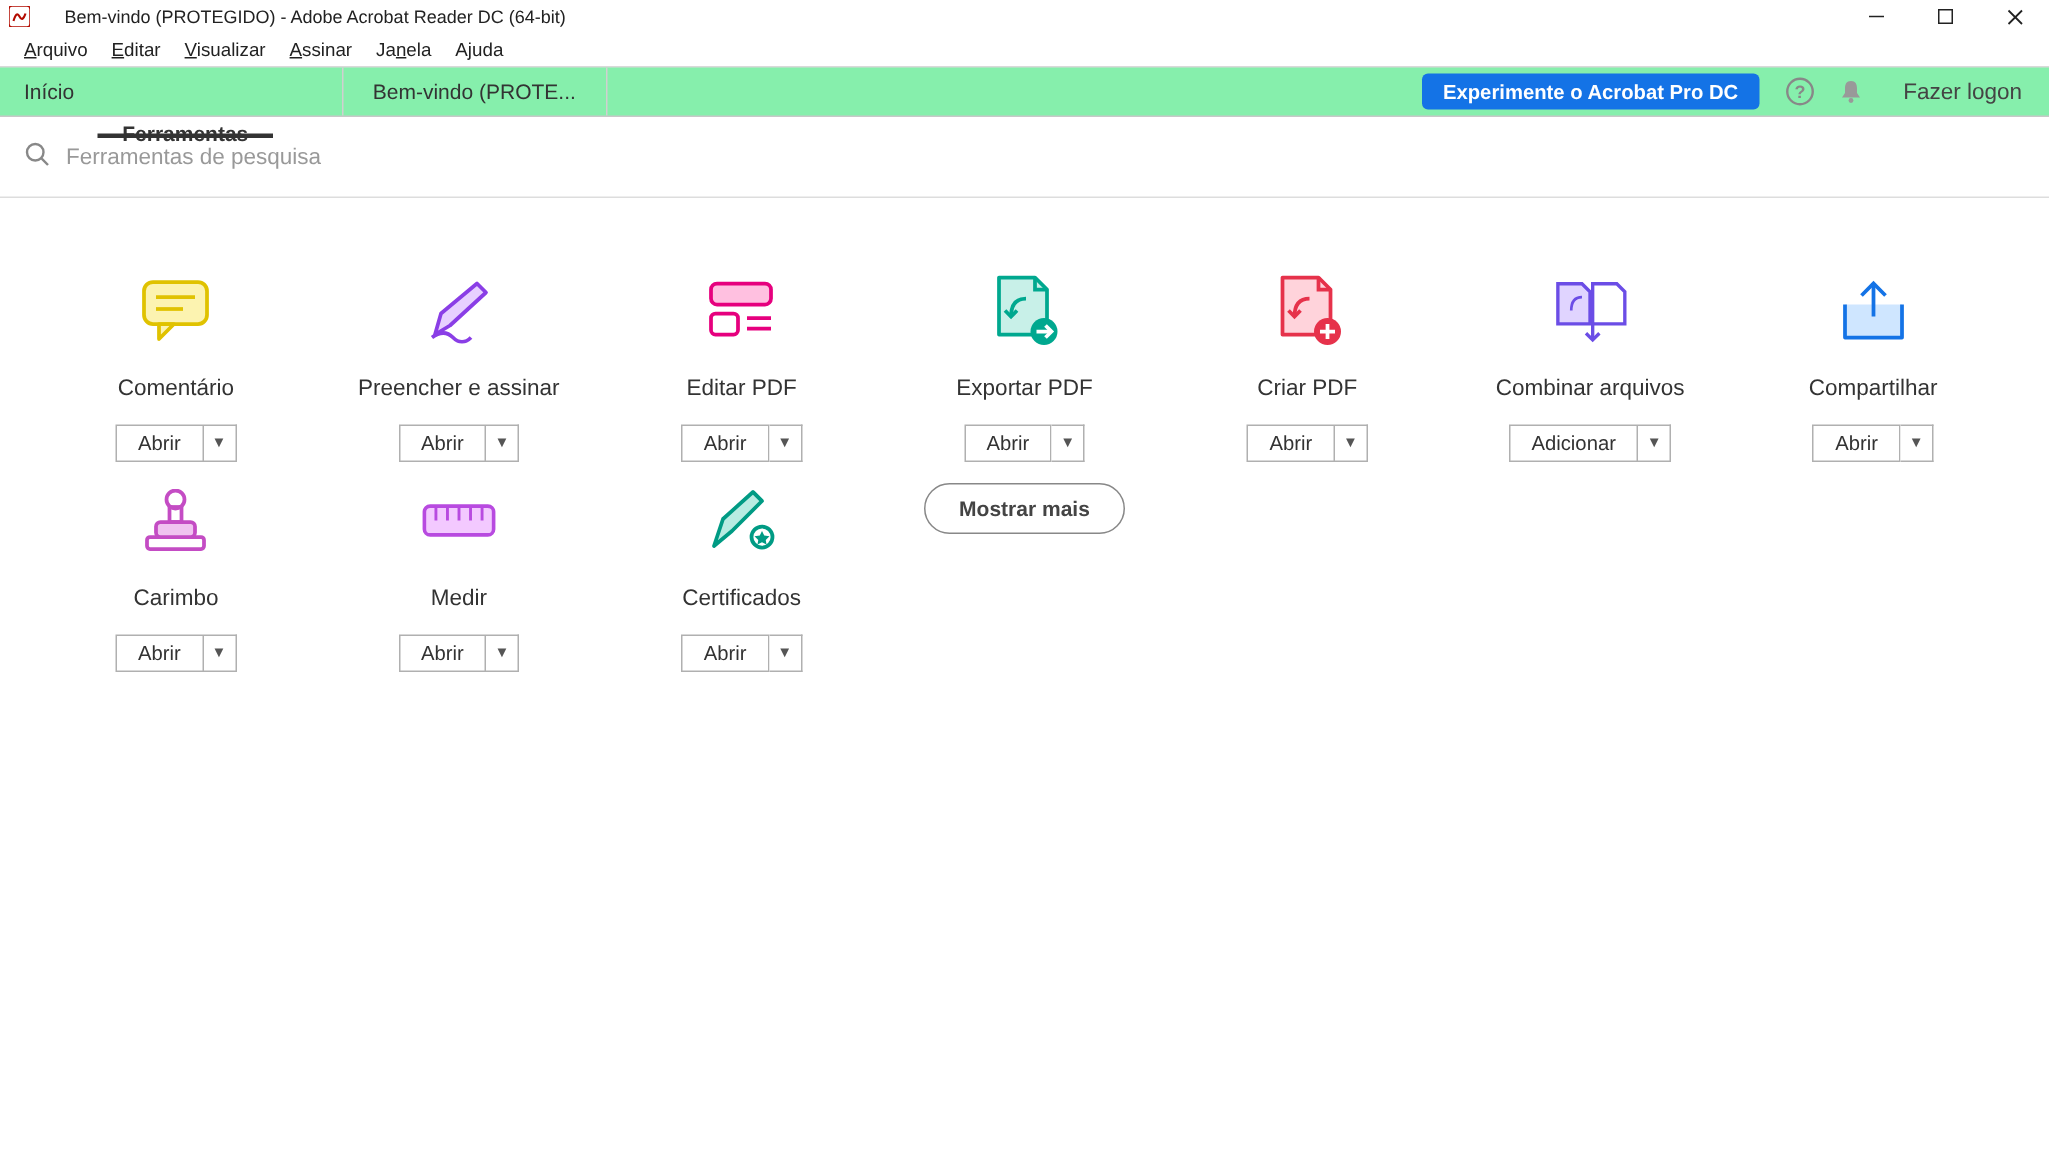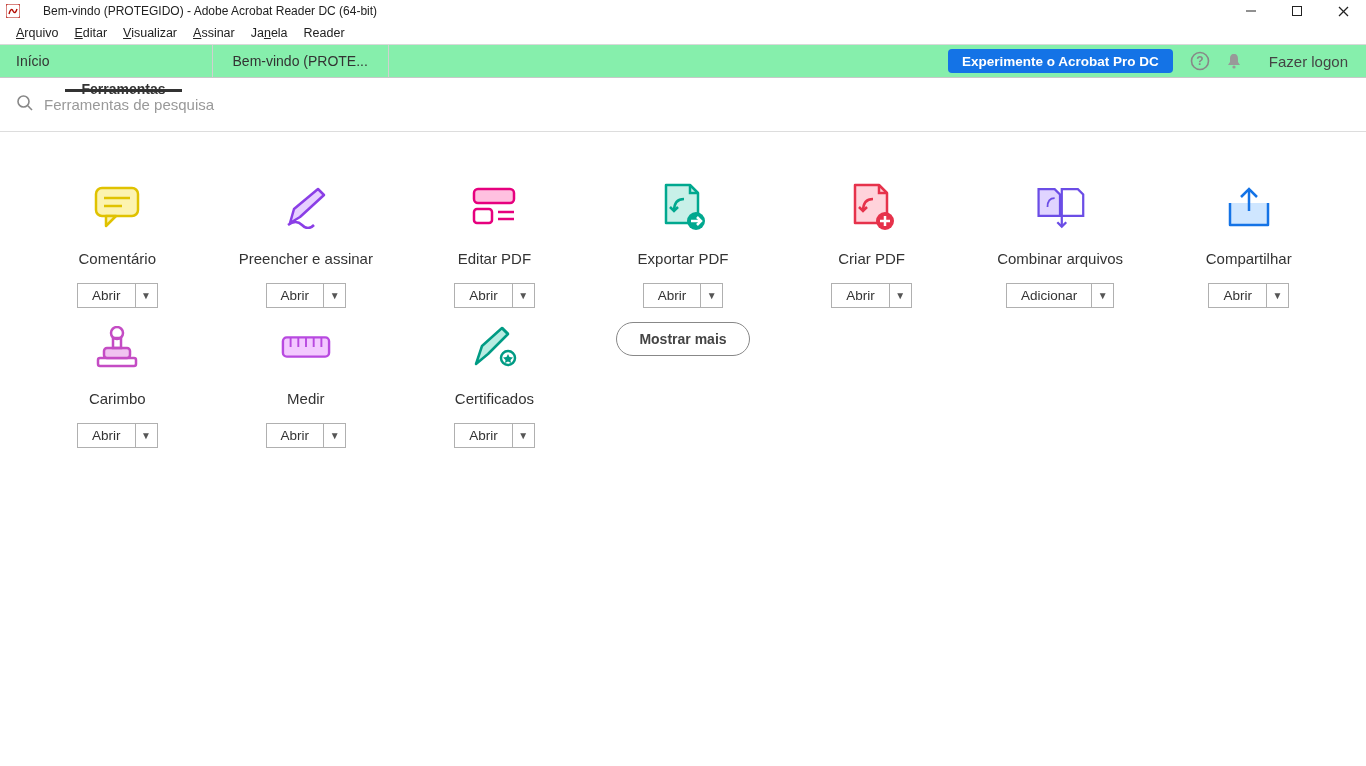--- a/index.html
+++ b/index.html
@@ -69,21 +69,21 @@
     font-size: 14px;
     color: #333;
     border-right: none;
   }
   .header .nav-tab.active {
     border-bottom: 3px solid #333;
     font-weight: 700;
     margin-top: 44px;
   }
   .header .doc-tab {
-    margin-left: 30px;
+    margin-left: 46px;
     padding: 0 20px;
     display: flex;
     align-items: center;
     font-size: 14px;
     color: #333;
     border-left: 1px solid #d0d0d0;
     border-right: 1px solid #d0d0d0;
   }
   .header .spacer { flex: 1; }
   .header .promo-btn {
@@ -223,21 +223,21 @@
       </div>
   </div>
 </div>
 
 <div class="menubar">
   <div class="menu-item"><span class="ul">A</span>rquivo</div>
   <div class="menu-item"><span class="ul">E</span>ditar</div>
   <div class="menu-item"><span class="ul">V</span>isualizar</div>
   <div class="menu-item"><span class="ul">A</span>ssinar</div>
   <div class="menu-item">Ja<span class="ul">n</span>ela</div>
-  <div class="menu-item">Reader</div>
+  <div class="menu-item">Ajuda</div>
 </div>
 
 <div class="header">
   <div class="nav-tab">Início</div>
   <div class="nav-tab active">Ferramentas</div>
   <div class="doc-tab">Bem-vindo (PROTE...</div>
   <div class="spacer"></div>
   <div class="promo-btn">Experimente o Acrobat Pro DC</div>
   <div class="icon-btn">
     <svg width="20" height="20" viewBox="0 0 20 20">

